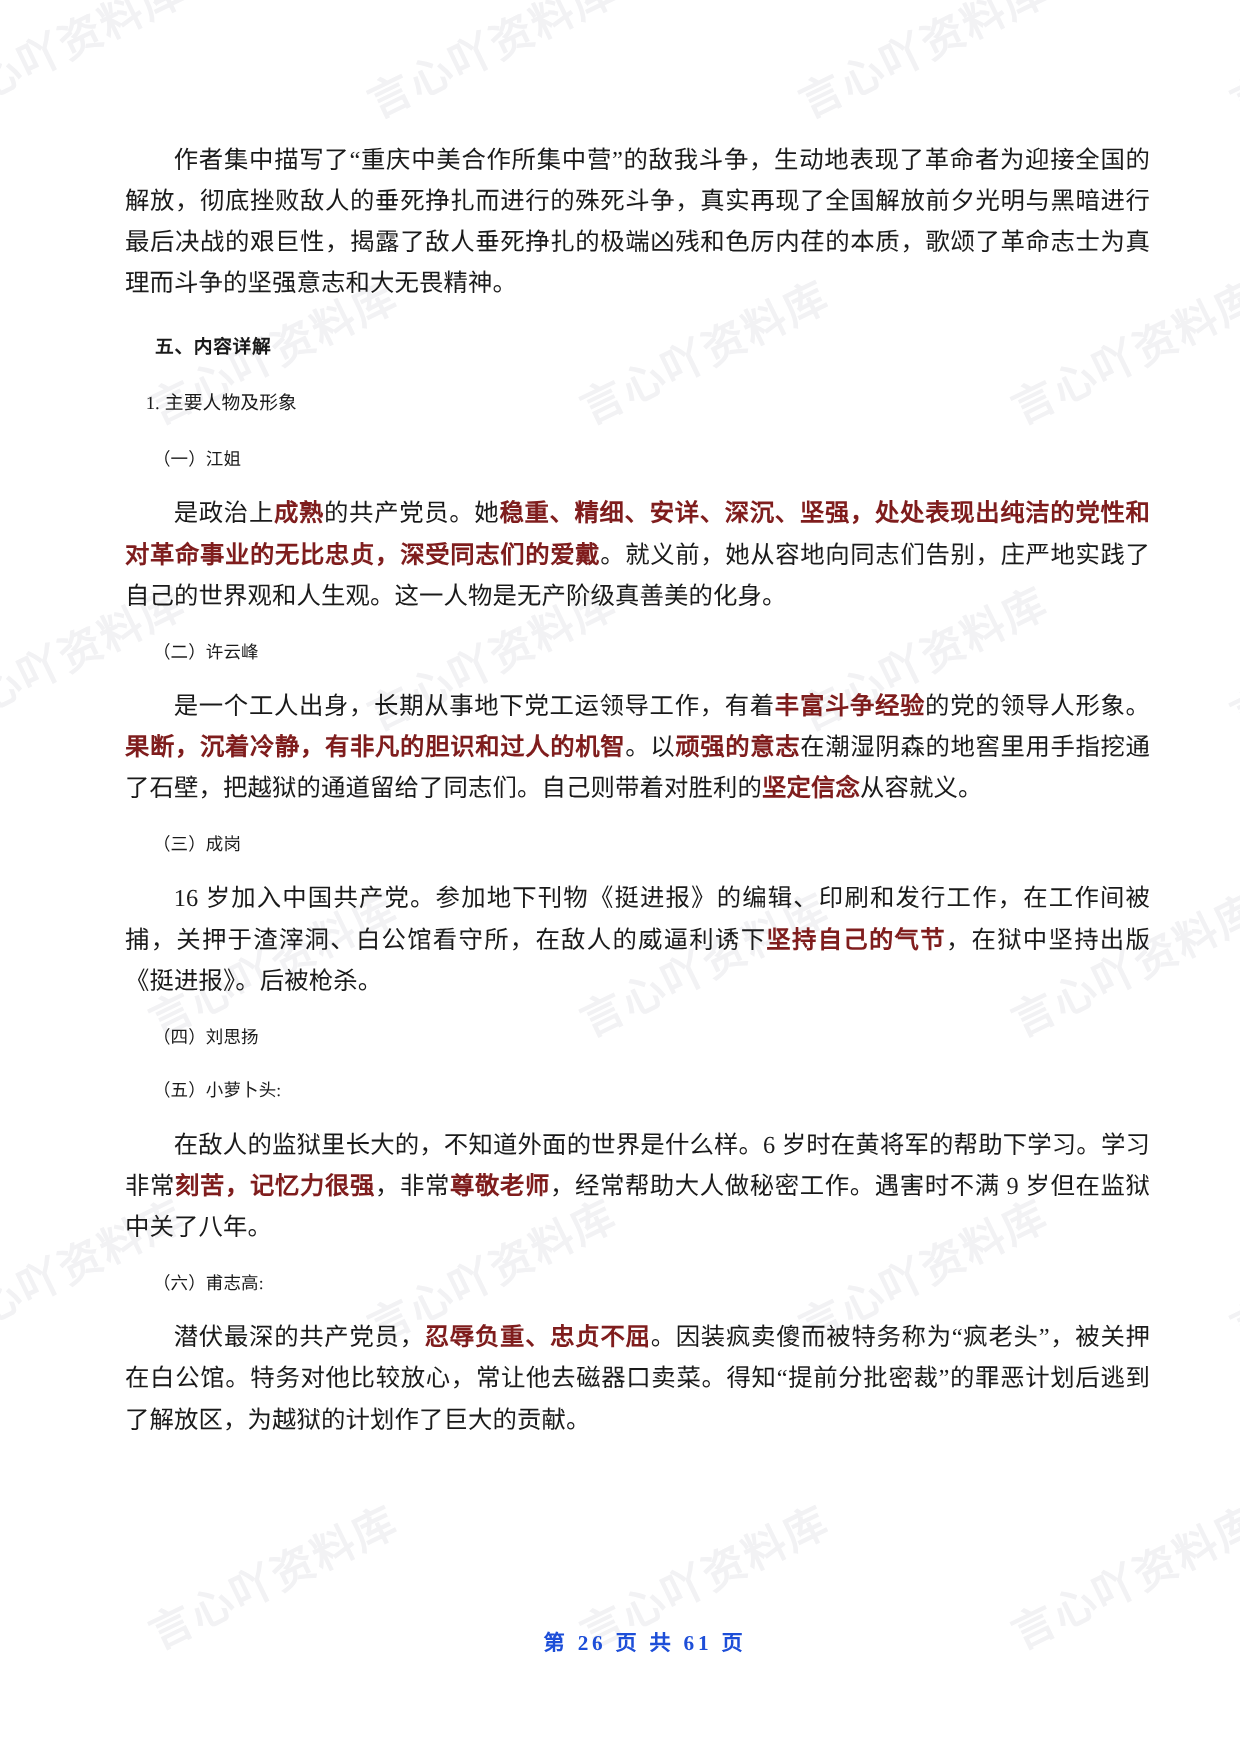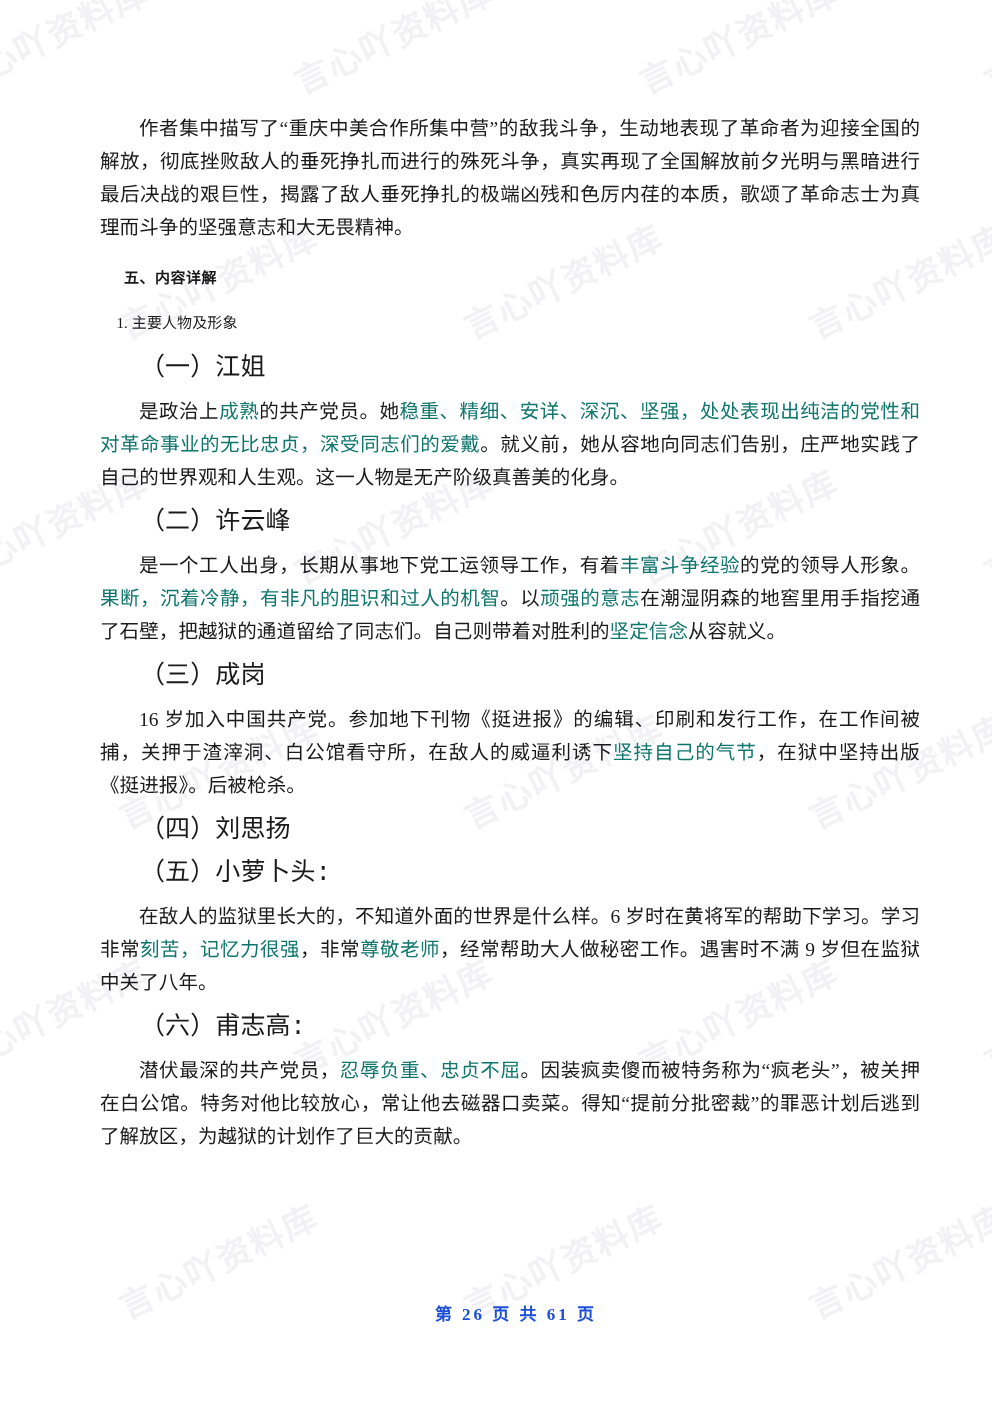--- a/index.html
+++ b/index.html
@@ -73,30 +73,29 @@
   }
 
   .sub-heading {
     font-size: 15px;
     line-height: 33px;
     margin: 0 0 12px 0;
     text-indent: 1.1em;
   }
 
   .person-heading {
-    font-size: 25px;
+    font-size: 14px;
     line-height: 33px;
     margin: 0 0 10px 0;
     text-indent: 1.6em;
-    font-family: Liberation Mono, monospace;
   }
 
   .hl {
-    color: #0f766e;
-    font-weight: 400;
+    color: #7f1d1d;
+    font-weight: 700;
   }
 
   
   .footer {
     position: absolute;
     left: 0;
     right: 0;
     top: 1300px;
     z-index: 2;
     text-align: center;

